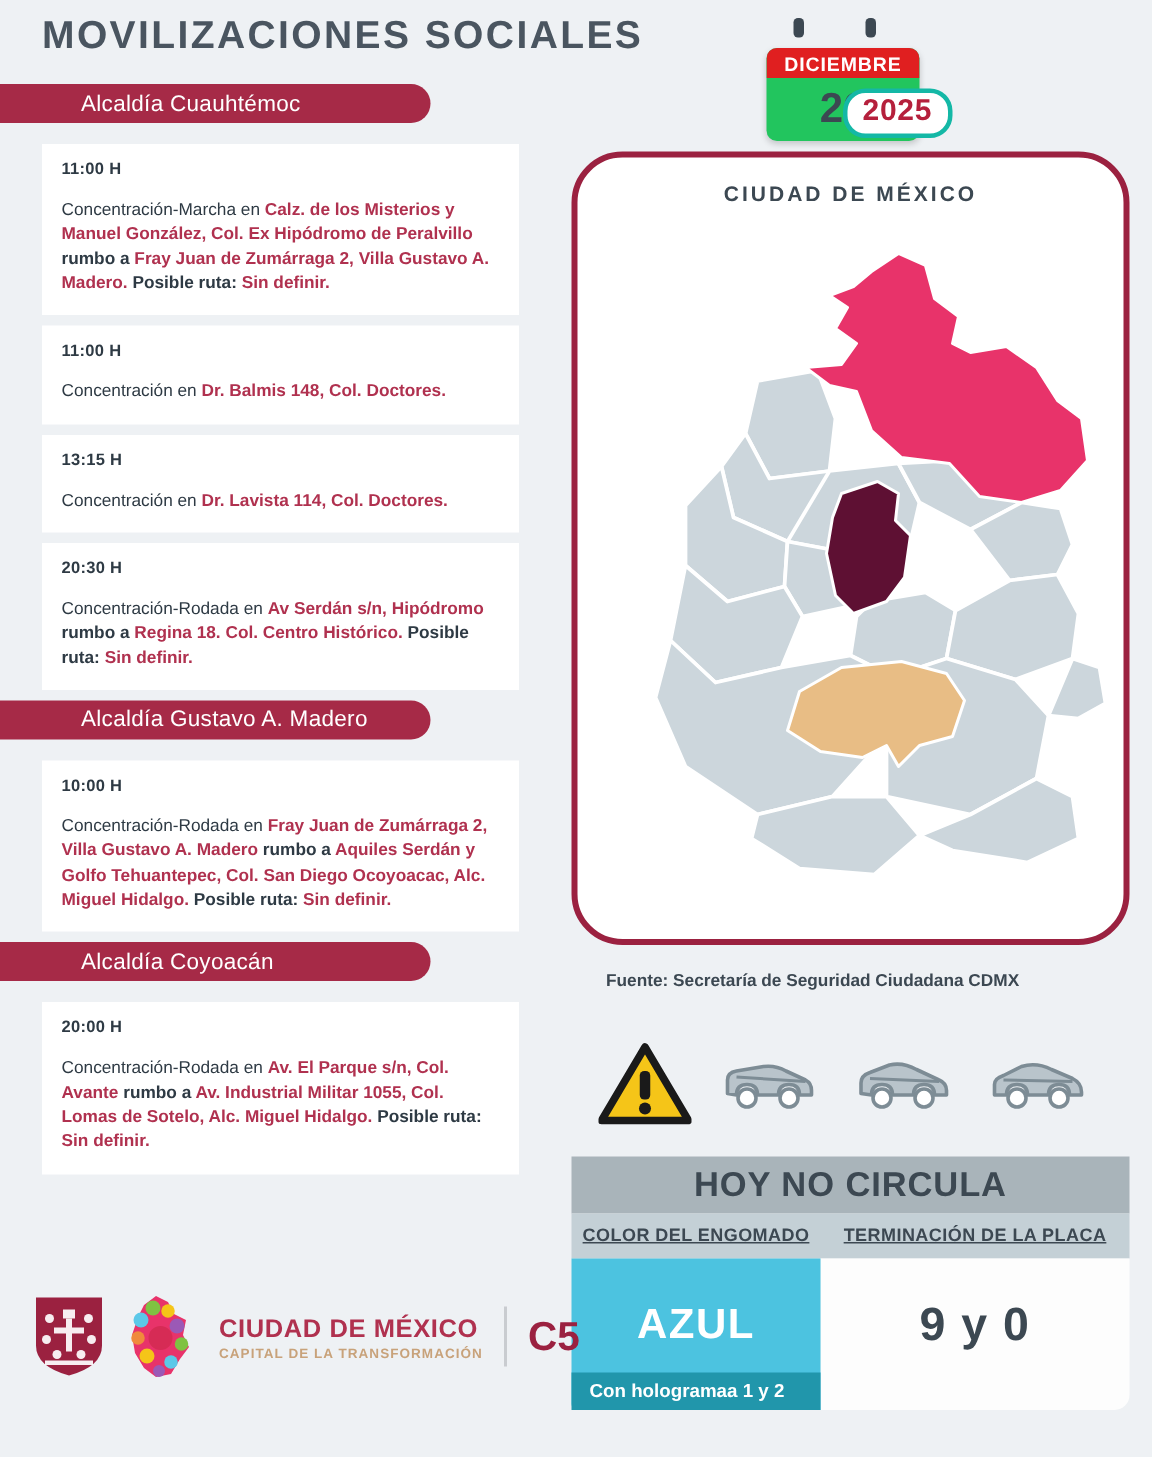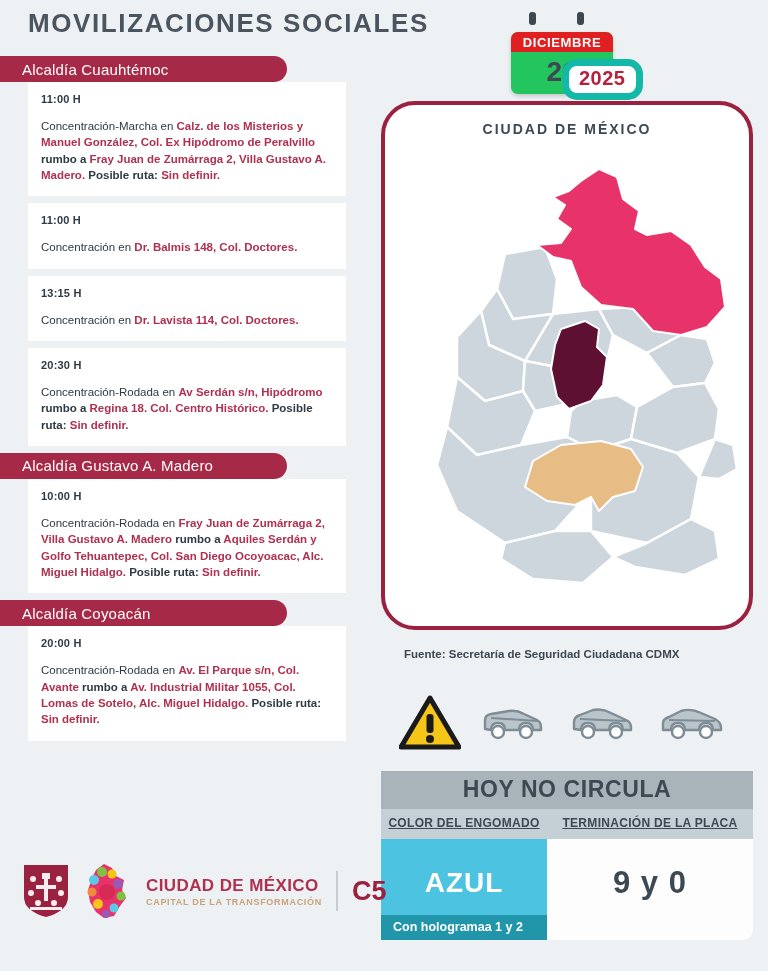--- a/index.html
+++ b/index.html
@@ -36,34 +36,34 @@
     display: flex; align-items: center; justify-content: center;
   }
   .cal-day {
     height: 42px; color: #3c4852; font-size: 28px; font-weight: bold;
     display: flex; align-items: center; justify-content: center;
     padding-bottom: 2px;
   }
   .cal-year {
     position: absolute; left: 57px; top: 47px;
     background: #fff; color: #b5203c;
-    border: 7px solid #14b8a6; border-radius: 15px;
+    border: 3px solid #14b8a6; border-radius: 15px;
     font-size: 20px; font-weight: bold; letter-spacing: .5px;
     padding: 1px 10px 3px;
   }
 
   
   .left-col { position: absolute; left: 0; top: 56px; width: 360px; }
 
   .borough-pill {
-    position: relative; height: 26px; margin-bottom: 0;
+    position: relative; height: 26px; margin-bottom: 14px;
     background: #a62a47;
     border-top-right-radius: 13px; border-bottom-right-radius: 13px;
     width: 287px;
-    display: flex; align-items: center;
+    display: flex; align-items: center; padding-left: 32px;
   }
   .borough-pill span {
     color: #fff; font-size: 15px; padding-left: 22px; letter-spacing: .2px;
   }
 
   .event-card {
     background: #ffffff; margin: 0 0 7px 28px; width: 318px;
     padding: 11px 13px 13px 13px;
   }
   .event-time {

